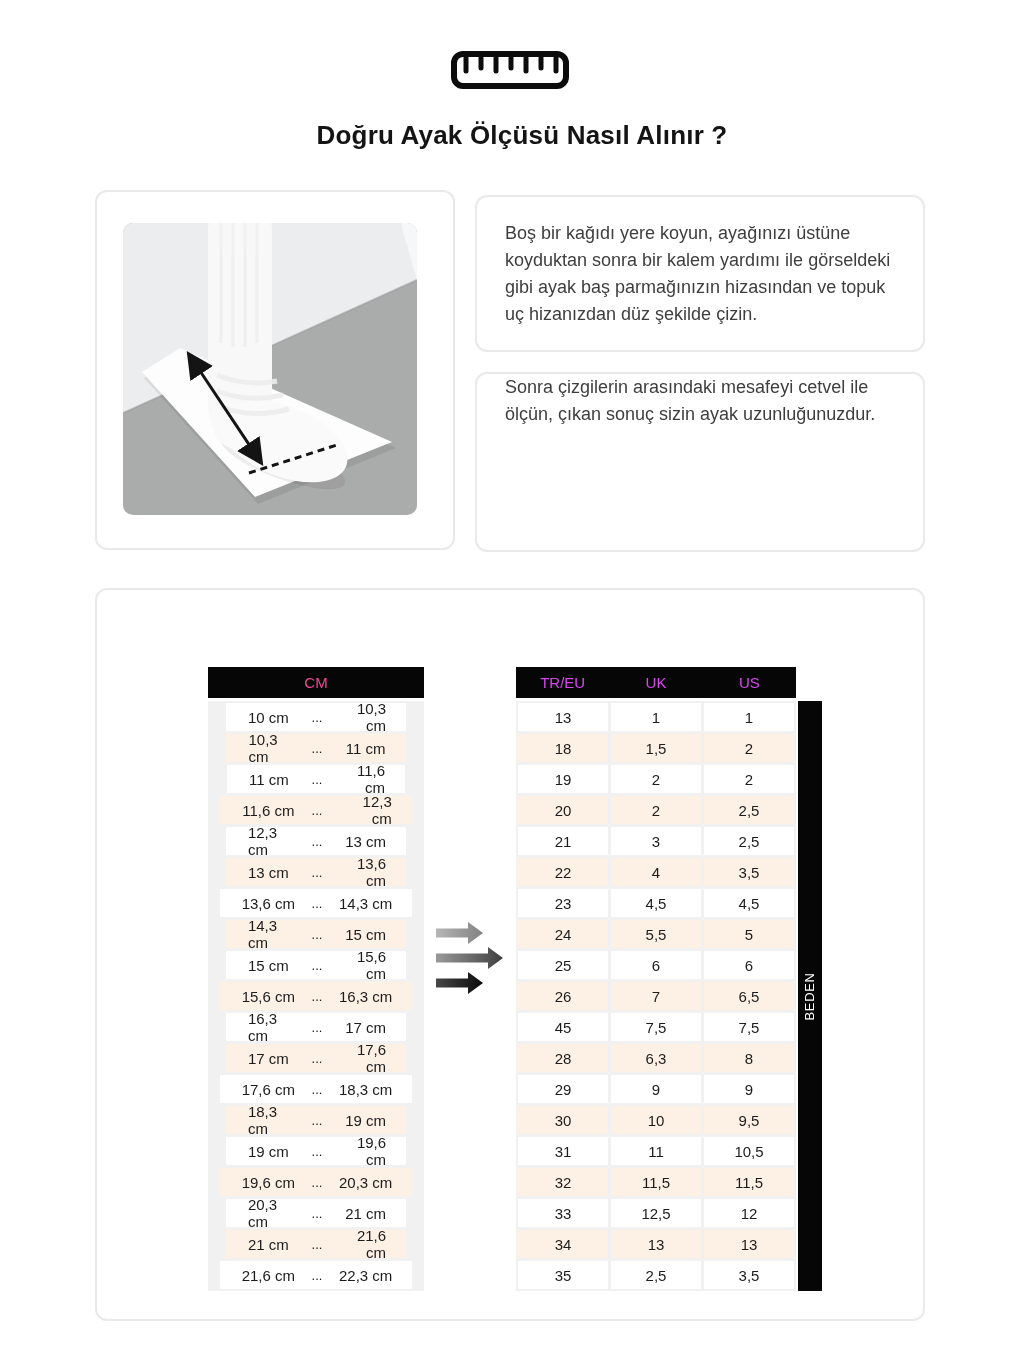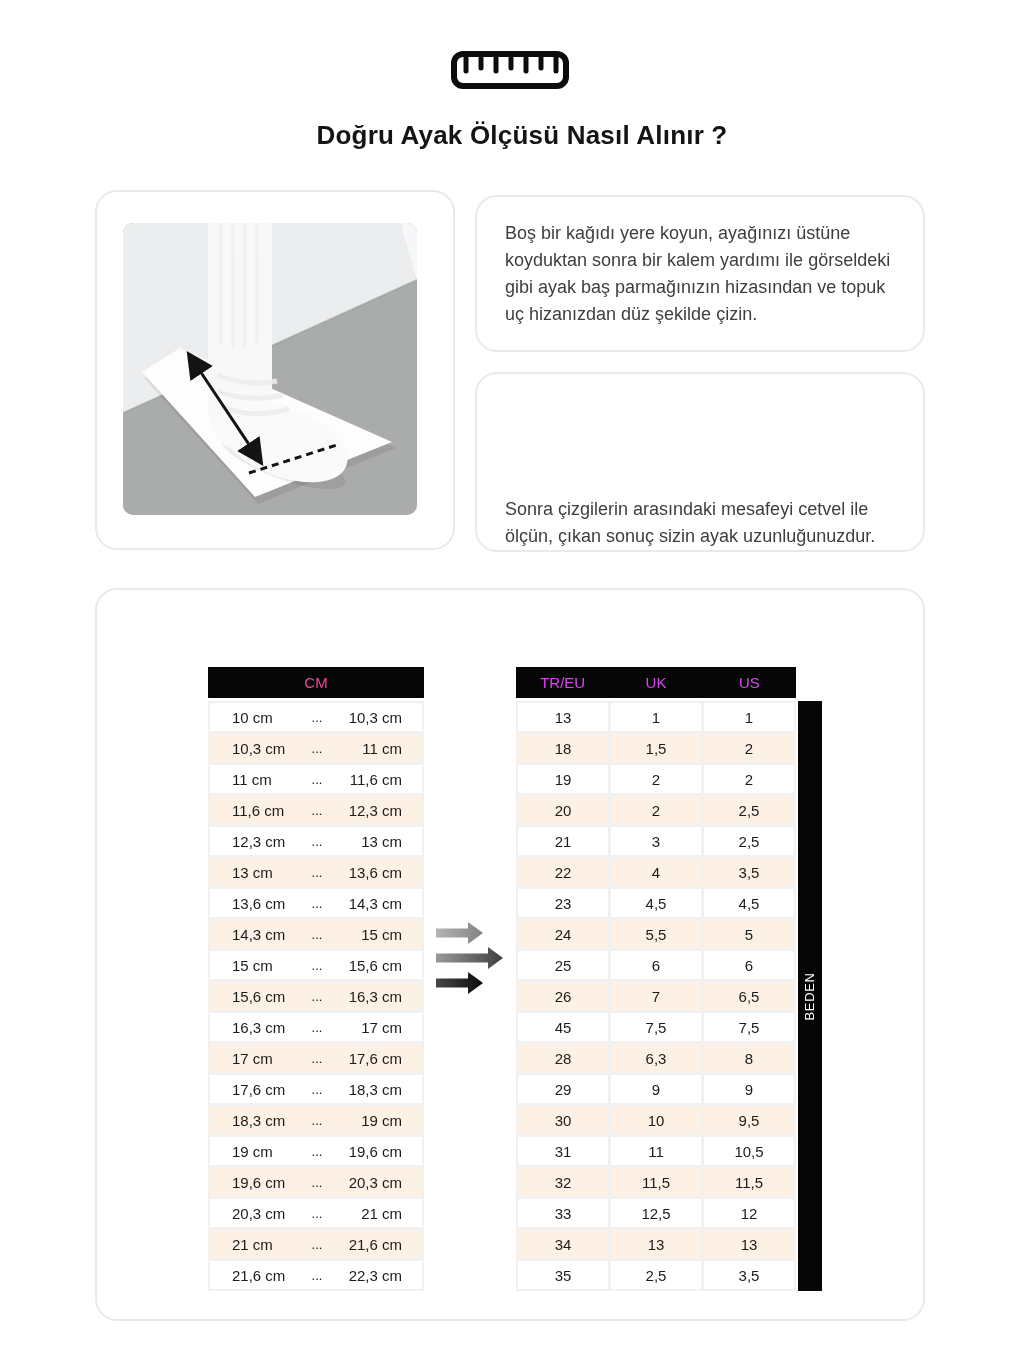--- a/index.html
+++ b/index.html
@@ -6,37 +6,37 @@
   body{width:1020px;height:1360px;position:relative;font-family:"Liberation Sans",sans-serif;color:#1c1c1c;overflow:hidden;}
   .abs{position:absolute;}
 
   
   .ruler-wrap{top:50px;left:0;width:1020px;display:flex;justify-content:center;}
 
   
   .page-title{top:118px;left:12px;width:1020px;text-align:center;font-size:26px;line-height:34px;font-weight:bold;color:#141414;margin:0;letter-spacing:.2px;}
 
   
-  .card{border:2px solid var(--card-border);border-radius:22px;box-sizing:border-box;background:#fff;}
+  .card{border:2px solid var(--card-border);border-radius:12px;box-sizing:border-box;background:#fff;}
   .photo-card{left:95px;top:190px;width:360px;height:360px;}
   .photo-frame{left:26px;top:31px;width:294px;height:292px;border-radius:10px;overflow:hidden;}
   .tcard1{left:475px;top:195px;width:450px;height:157px;display:flex;align-items:center;padding:0 28px;}
-  .tcard2{left:475px;top:372px;width:450px;height:180px;display:flex;align-items:flex-end;padding:0 28px;}
+  .tcard2{left:475px;top:372px;width:450px;height:180px;display:flex;align-items:flex-start;padding:0 28px;}
   .tcard1 p,.tcard2 p{margin:0;font-size:18px;line-height:27px;color:#3e3e3e;}
 
   
   .chart-card{left:95px;top:588px;width:830px;height:733px;}
   .chart-title{position:absolute;top:24px;left:0;width:100%;text-align:center;font-size:23px;font-weight:bold;color:#141414;margin:0;}
 
   .thead{height:31px;background:var(--thead-bg);color:#ec4899;display:flex;align-items:center;justify-content:center;font-size:15px;margin-bottom:3px;}
   .thead3{height:31px;background:var(--thead-bg);color:#d946ef;display:grid;grid-template-columns:1fr 1fr 1fr;align-items:center;margin-bottom:3px;}
   .thead3 span{text-align:center;font-size:15px;}
 
   .cm-table{left:111px;top:77px;width:216px;}
-  .cm-body{display:flex;flex-direction:column;gap:3px;background:#f1f1f1;padding:2px;}
+  .cm-body{display:flex;flex-direction:column;gap:3px;background:#f1f1f1;padding:2px;align-items:center;}
   .trow{height:28px;display:flex;align-items:center;background:#fff;font-size:15px;}
   .trow.alt{background:var(--row-alt);}
   .c-from{flex:1;text-align:left;padding-left:22px;}
   .c-sep{width:44px;text-align:center;font-size:13px;}
   .c-to{flex:1;text-align:right;padding-right:20px;}
 
   .size-table{left:419px;top:77px;width:280px;}
   .size-body{display:grid;grid-template-columns:90px 90px 90px;gap:3px;background:#f1f1f1;padding:2px;}
   .scell{height:28px;background:#fff;display:flex;align-items:center;justify-content:center;font-size:15px;}
   .scell.alt{background:var(--row-alt);}

